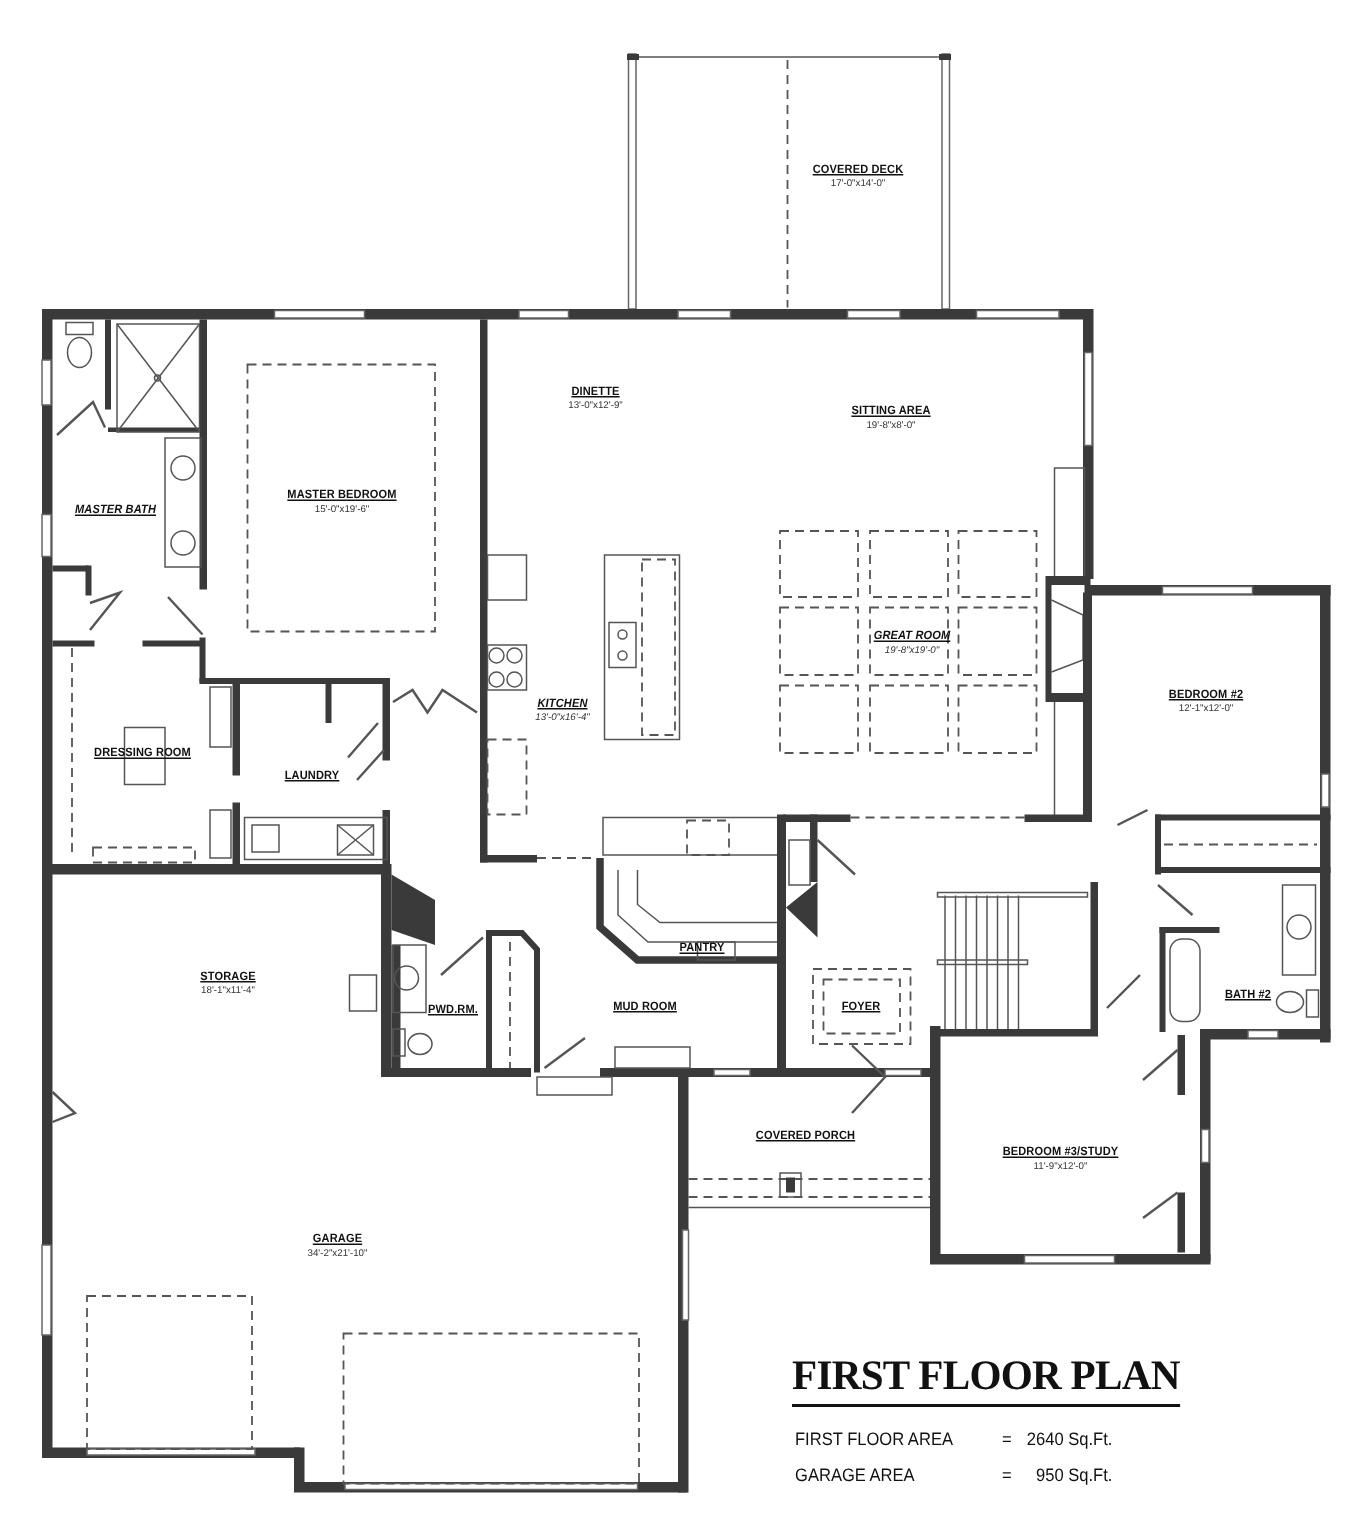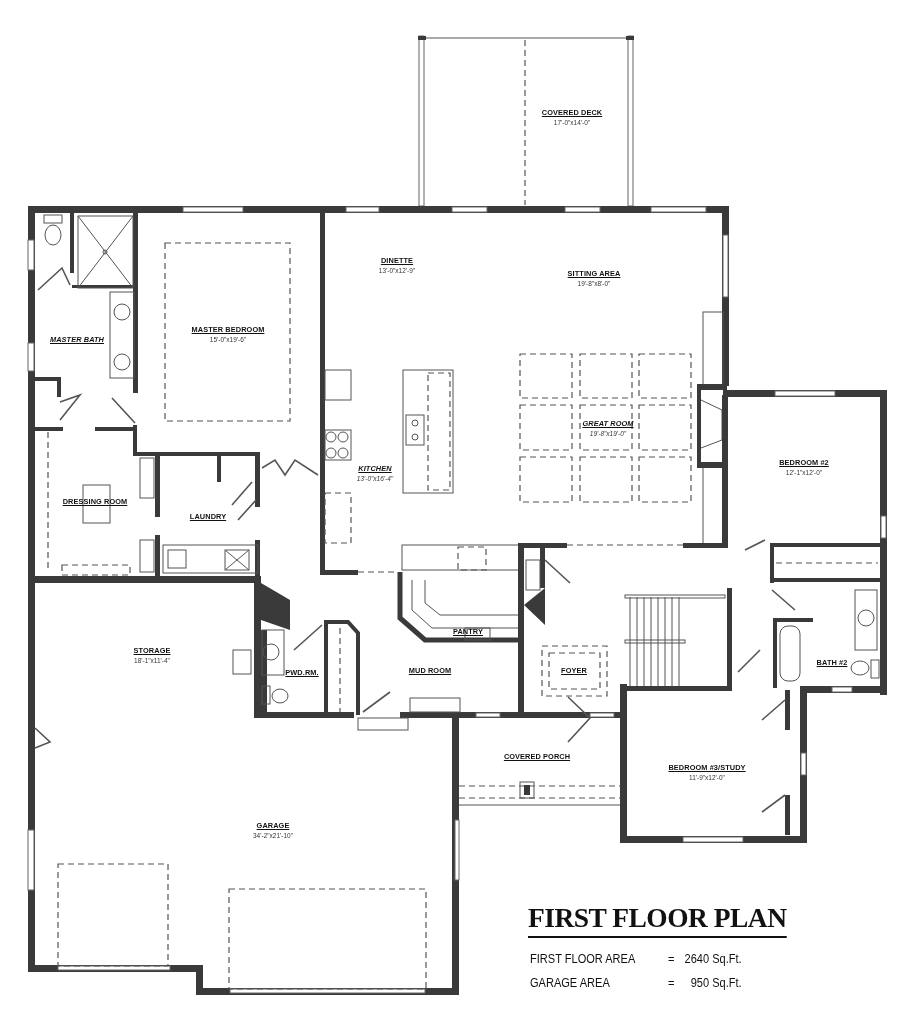--- a/index.html
+++ b/index.html
@@ -316,21 +316,21 @@
 <div class="room" style="left:832px; top:658px;">
   <span class="name">BATH #2</span>
 </div>
 <div class="room" style="left:537px; top:752px;">
   <span class="name">COVERED PORCH</span>
 </div>
 <div class="room" style="left:707px; top:763px;">
   <span class="name">BEDROOM #3/STUDY</span>
   <span class="dim">11'-9"x12'-0"</span>
 </div>
-<div class="room" style="left:225px; top:821px;margin-left:48px;">
+<div class="room" style="left:225px; top:821px;">
   <span class="name">GARAGE</span>
   <span class="dim">34'-2"x21'-10"</span>
 </div>
 
 <div class="title-block">
   <span class="title">FIRST FLOOR PLAN</span>
   <div class="area-row" style="top:50px;">
     <span class="lbl">FIRST FLOOR AREA</span>
     <span class="eq">=</span>
     <span class="val">2640 Sq.Ft.</span>

